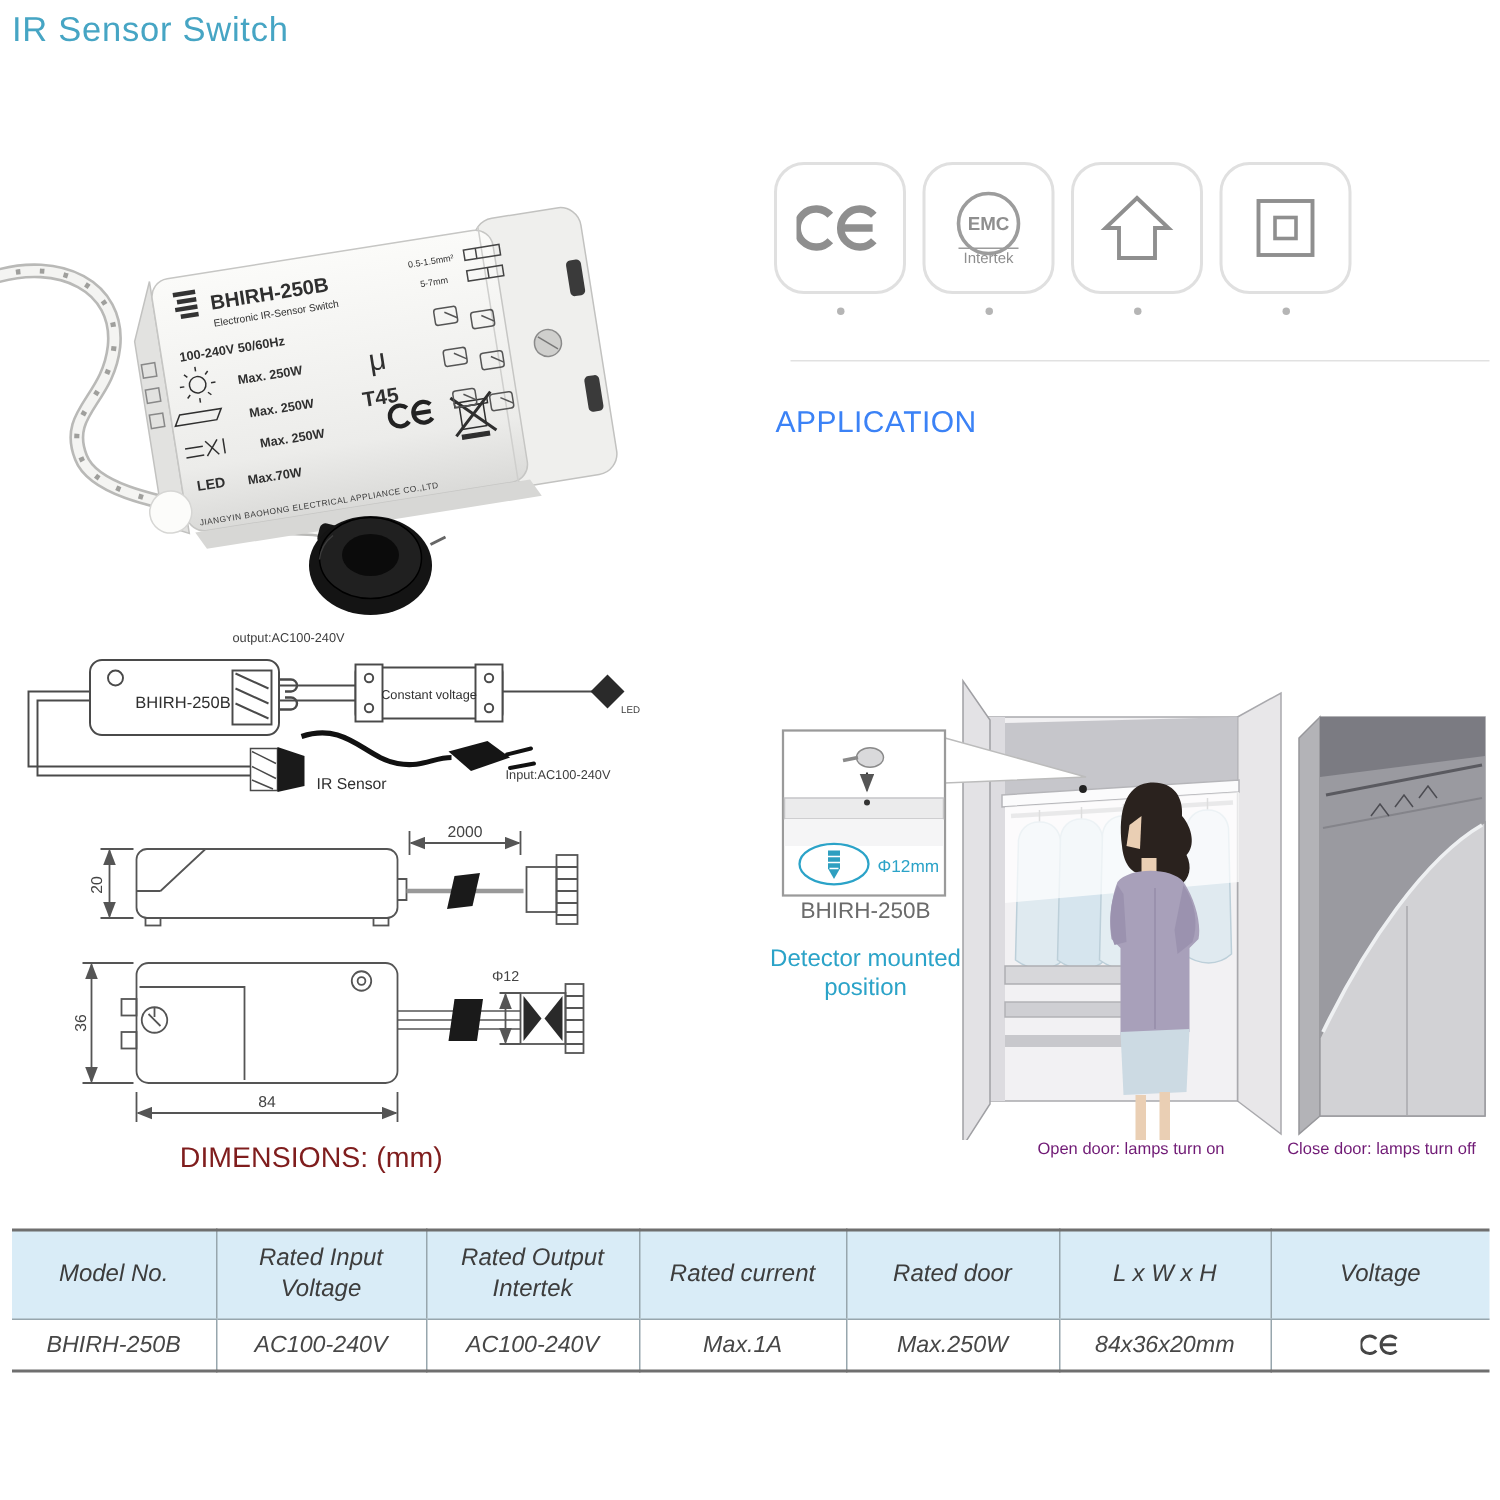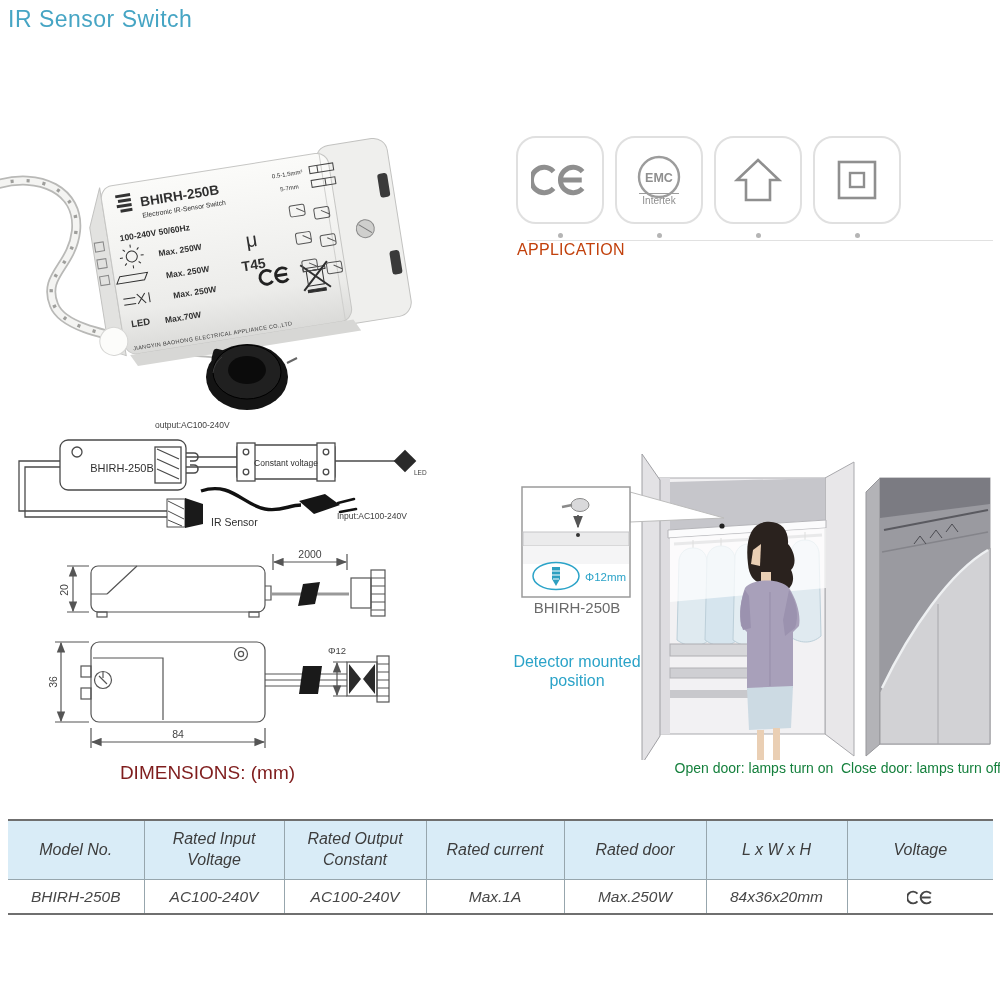--- a/index.html
+++ b/index.html
@@ -3,34 +3,34 @@
 <meta charset="utf-8">
 <style>
   html,body{margin:0;padding:0;background:#ffffff;}
   body{width:1000px;height:1000px;position:relative;overflow:hidden;
        font-family:"Liberation Sans","DejaVu Sans",sans-serif;color:#444;}
   .abs{position:absolute;}
   
   #page-title{left:8px;top:6px;font-size:23px;font-weight:300;color:#46a5c4;letter-spacing:.5px;}
   
   #cert-row{left:516px;top:108px;display:flex;gap:11px;}
-  .badge-wrap{display:flex;flex-direction:column;align-items:center;margin-top:28px;}
+  .badge-wrap{display:flex;flex-direction:column;align-items:center;}
   .badge{width:84px;height:84px;background:#fff;border:2px solid #e0e0e0;border-radius:20px;
          display:flex;flex-direction:column;align-items:center;justify-content:center;}
   .badge-dot{width:5px;height:5px;border-radius:50%;background:#b5b5b5;margin-top:9px;}
   .emc-sub{font-size:10px;color:#8f8f8f;border-top:1px solid #9c9c9c;padding:1px 3px 0 3px;margin-top:-7px;text-align:right;}
   #cert-divider{left:527px;top:240px;width:466px;height:1px;background:#e1e1e1;}
-  #application-heading{left:517px;top:241px;font-size:16px;color:#c2410c;letter-spacing:.3px;}
+  #application-heading{left:517px;top:271px;font-size:20px;color:#3b82f6;letter-spacing:.3px;}
   
   #dimensions-caption{left:110px;top:762px;width:195px;text-align:center;font-size:19px;color:#7f1d1d;}
   
   #detector-model-label{left:517px;top:599px;width:120px;text-align:center;font-size:15px;color:#6b6b6b;}
-  #detector-caption{left:502px;top:652px;width:150px;text-align:center;font-size:16px;line-height:1.2;color:#2ba3c8;}
-  
-  .scene-caption{font-size:14px;color:#15803d;text-align:center;}
+  #detector-caption{left:502px;top:630px;width:150px;text-align:center;font-size:16px;line-height:1.2;color:#2ba3c8;}
+  
+  .scene-caption{font-size:11px;color:#701a75;text-align:center;}
   #open-caption{left:645px;top:760px;width:218px;}
   #close-caption{left:840px;top:760px;width:162px;}
   
   #spec-table{left:8px;top:819px;width:985px;border-collapse:collapse;
               border-top:2px solid #6f6f6f;border-bottom:2px solid #6f6f6f;table-layout:fixed;font-style:italic;}
   #spec-table th,#spec-table td{border-left:1px solid #97a6ad;text-align:center;}
   #spec-table th:first-child,#spec-table td:first-child{border-left:none;}
   #spec-table th{background:#d9ecf7;font-weight:normal;font-size:16px;color:#3d3d3d;
                  height:54px;padding:2px 12px;border-bottom:1px solid #97a6ad;line-height:1.3;}
   #spec-table td{font-size:15.5px;color:#474747;height:31px;}
@@ -411,21 +411,21 @@
       <col style="width:142px">
       <col style="width:138px">
     <col style="width:142px">
       <col style="width:141px">
       <col style="width:146px">
   </colgroup>
   <thead>
     <tr>
       <th>Model No.</th>
       <th>Rated Input Voltage</th>
-      <th>Rated Output Constant</th>
+      <th>Rated Output Intertek</th>
       <th>Rated current</th>
       <th>Rated door</th>
       <th>L x W x H</th>
       <th>Voltage</th>
     </tr>
   </thead>
   <tbody>
     <tr>
       <td>BHIRH-250B</td>
       <td>AC100-240V</td>

